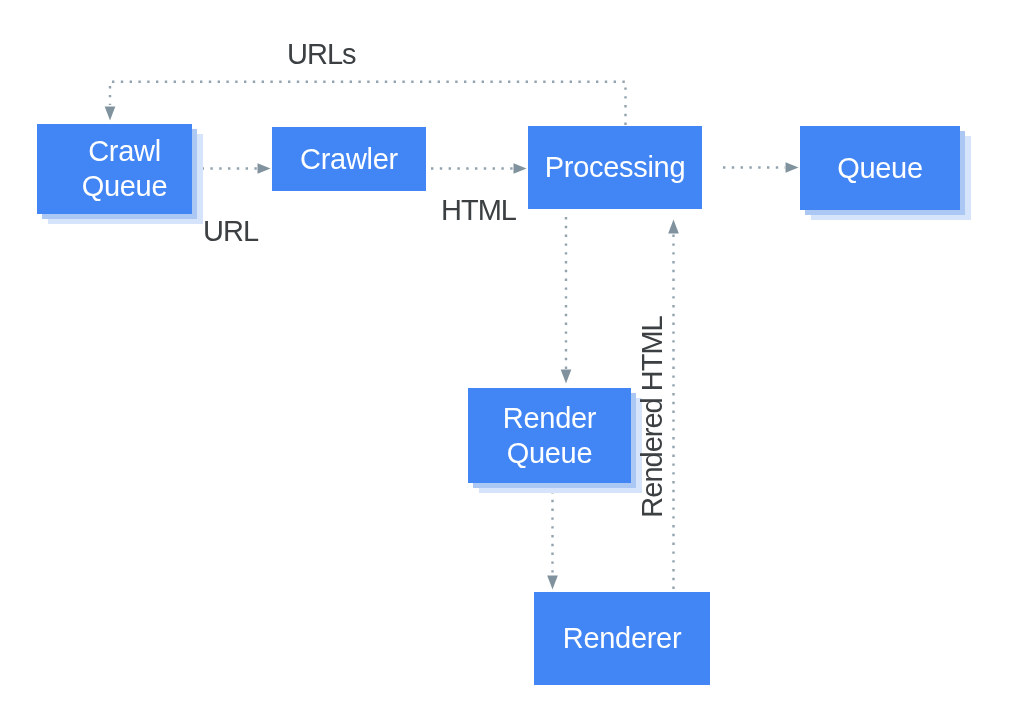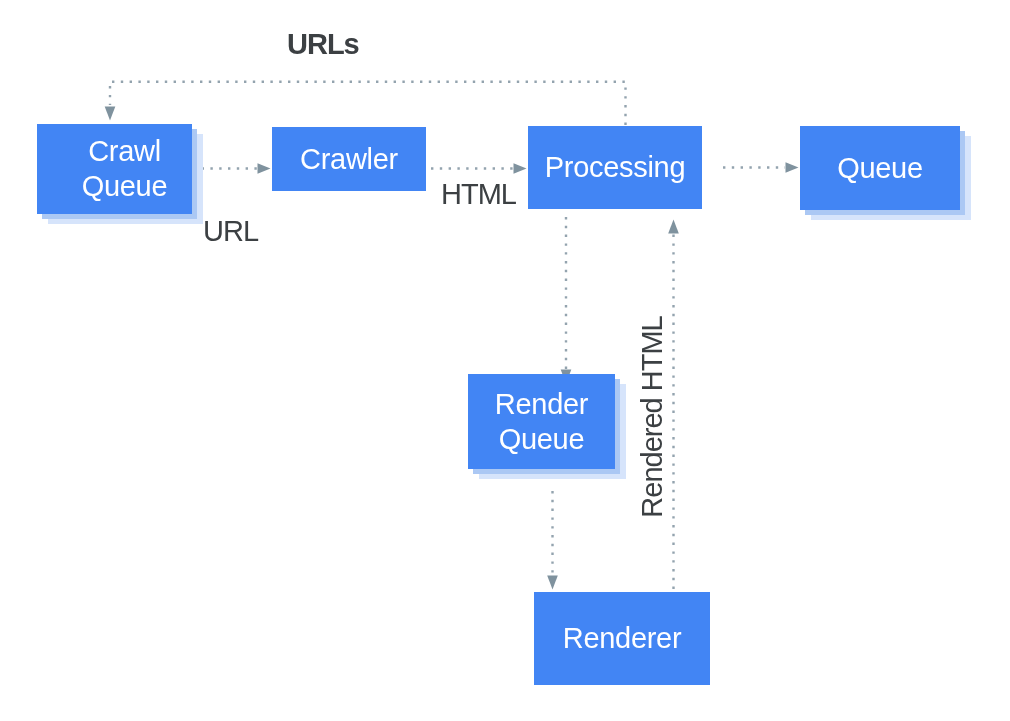--- a/index.html
+++ b/index.html
@@ -40,33 +40,33 @@
     letter-spacing: -0.3px;
   }
   .node.stacked {
     box-shadow: 5px 5px 0 0 var(--shadow-inner, #abc8f4),
                 11px 10px 0 0 var(--shadow-outer, #d6e4fb);
   }
   .node-crawl-queue { left: 37px;  top: 124px; width: 135px; height: 90px; padding-left: 20px; }
   .node-crawler     { left: 272px; top: 127px; width: 154px; height: 64px; }
   .node-processing  { left: 528px; top: 126px; width: 174px; height: 83px; }
   .node-index       { left: 800px; top: 126px; width: 160px; height: 84px; }
-  .node-render-queue{ left: 468px; top: 374px; width: 147px; height: 95px; }
+  .node-render-queue{ left: 468px; top: 388px; width: 163px; height: 95px; }
   .node-renderer    { left: 534px; top: 592px; width: 176px; height: 93px; }
   .edge-label {
     position: absolute;
     color: var(--label-text, #3c4043);
     font-size: 29px;
     line-height: 36px;
     letter-spacing: -1px;
     white-space: nowrap;
   }
-  .label-urls { left: 287px; top: 26px; font-weight: bold; }
+  .label-urls { left: 287px; top: 36px; }
   .label-url  { left: 203px; top: 192px; margin-top: 21px; }
-  .label-html { left: 441px; top: 176px; }
+  .label-html { left: 441px; top: 192px; }
   .label-rendered-html {
     left: 652px;
     top: 417px;
     transform: translate(-50%, -50%) rotate(-90deg);
   }
 </style>
 </head>
 <body>
 
 <div class="canvas">

